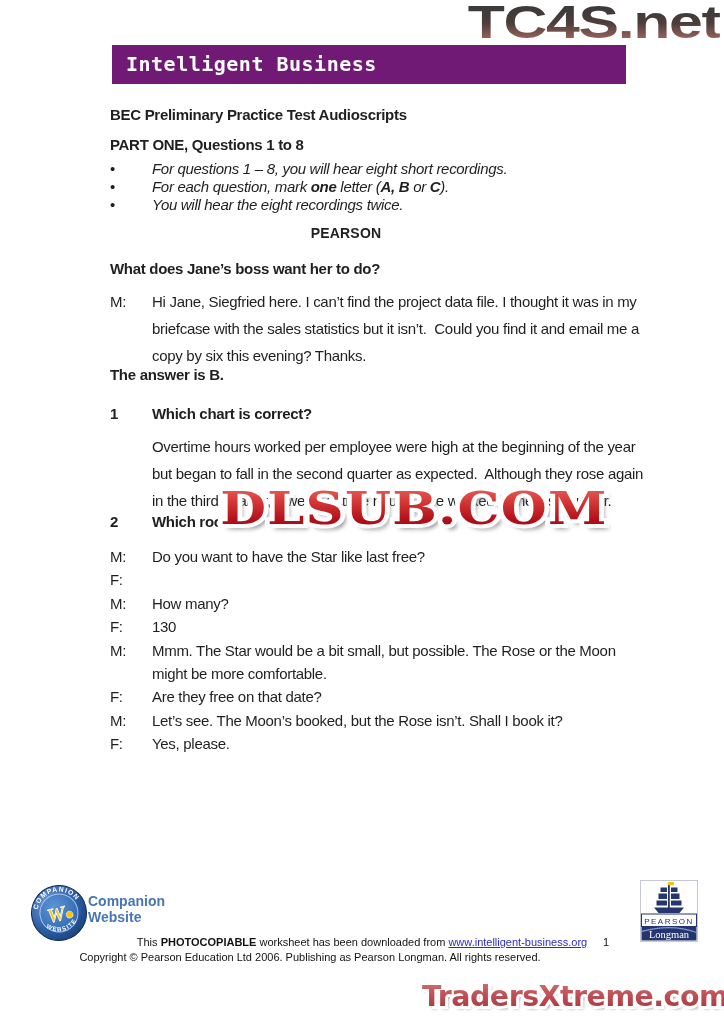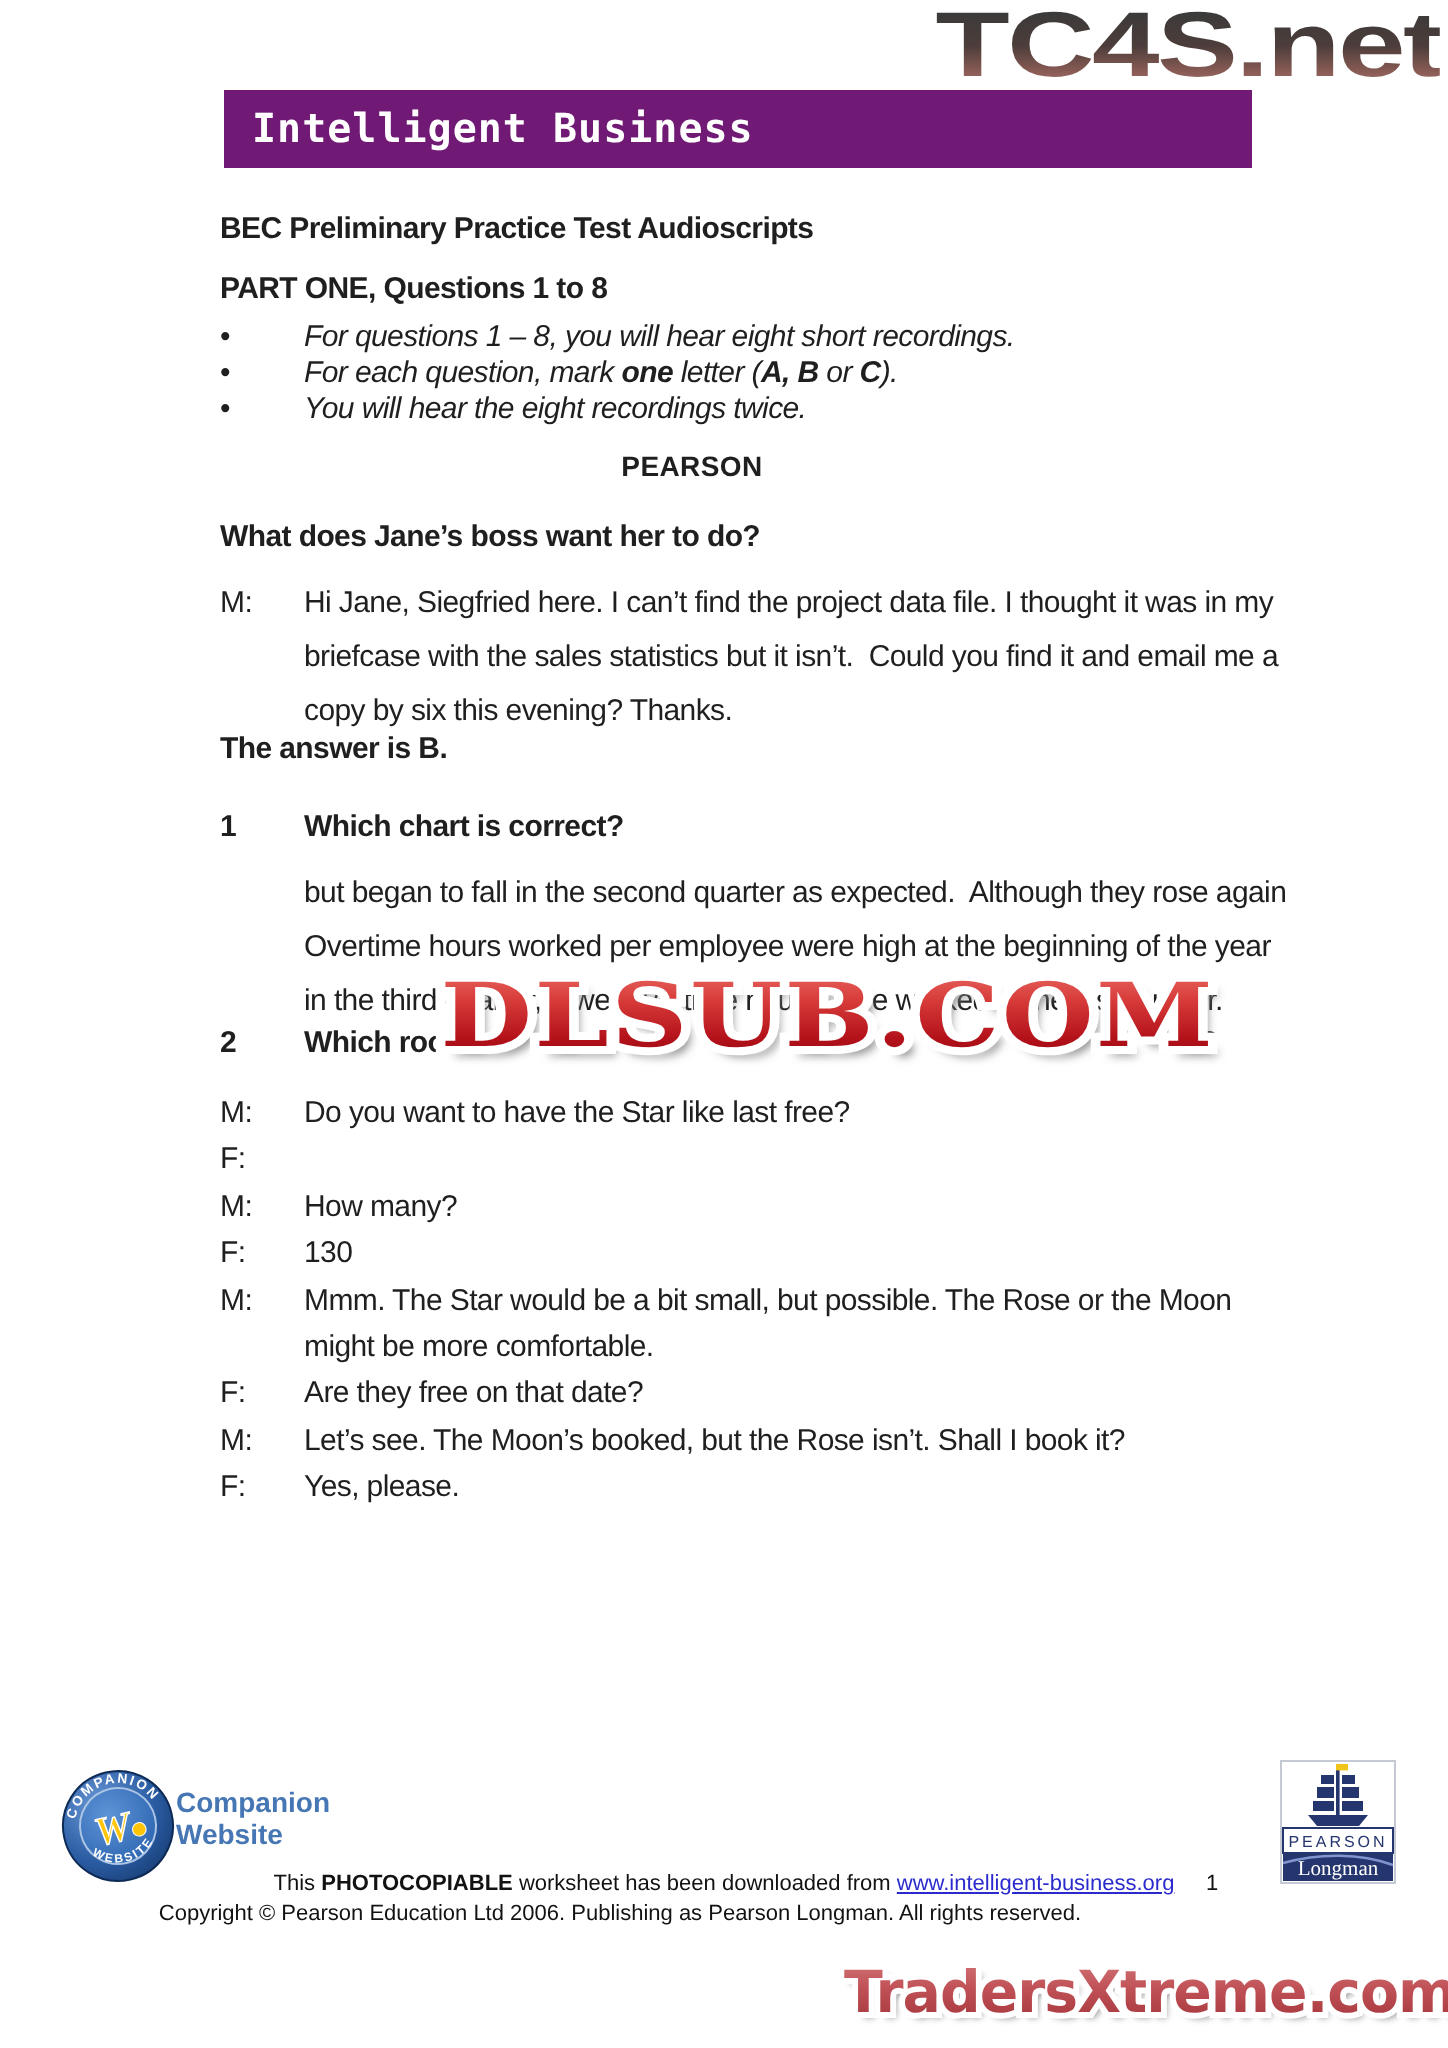--- a/index.html
+++ b/index.html
@@ -133,22 +133,22 @@
       </div>
 
     <div class="answer">The answer is B.</div>
 
     <div class="qrow q1row">
       <span class="qnum">1</span>
       <span class="qtext">Which chart is correct?</span>
     </div>
 
     <div class="q1para">
+        <div class="pline">Overtime hours worked per employee were high at the beginning of the year</div>
         <div class="pline">but began to fall in the second quarter as expected.  Although they rose again</div>
-        <div class="pline">Overtime hours worked per employee were high at the beginning of the year</div>
         <div class="pline">in the third quarter, fewer overtime hours were worked in the last quarter.</div>
       </div>
 
     <div class="qrow q2row">
       <span class="qnum">2</span>
       <span class="qtext">Which roo</span>
       <span class="qsuffix">?</span>
     </div>
 
     <div class="dlg d2">

